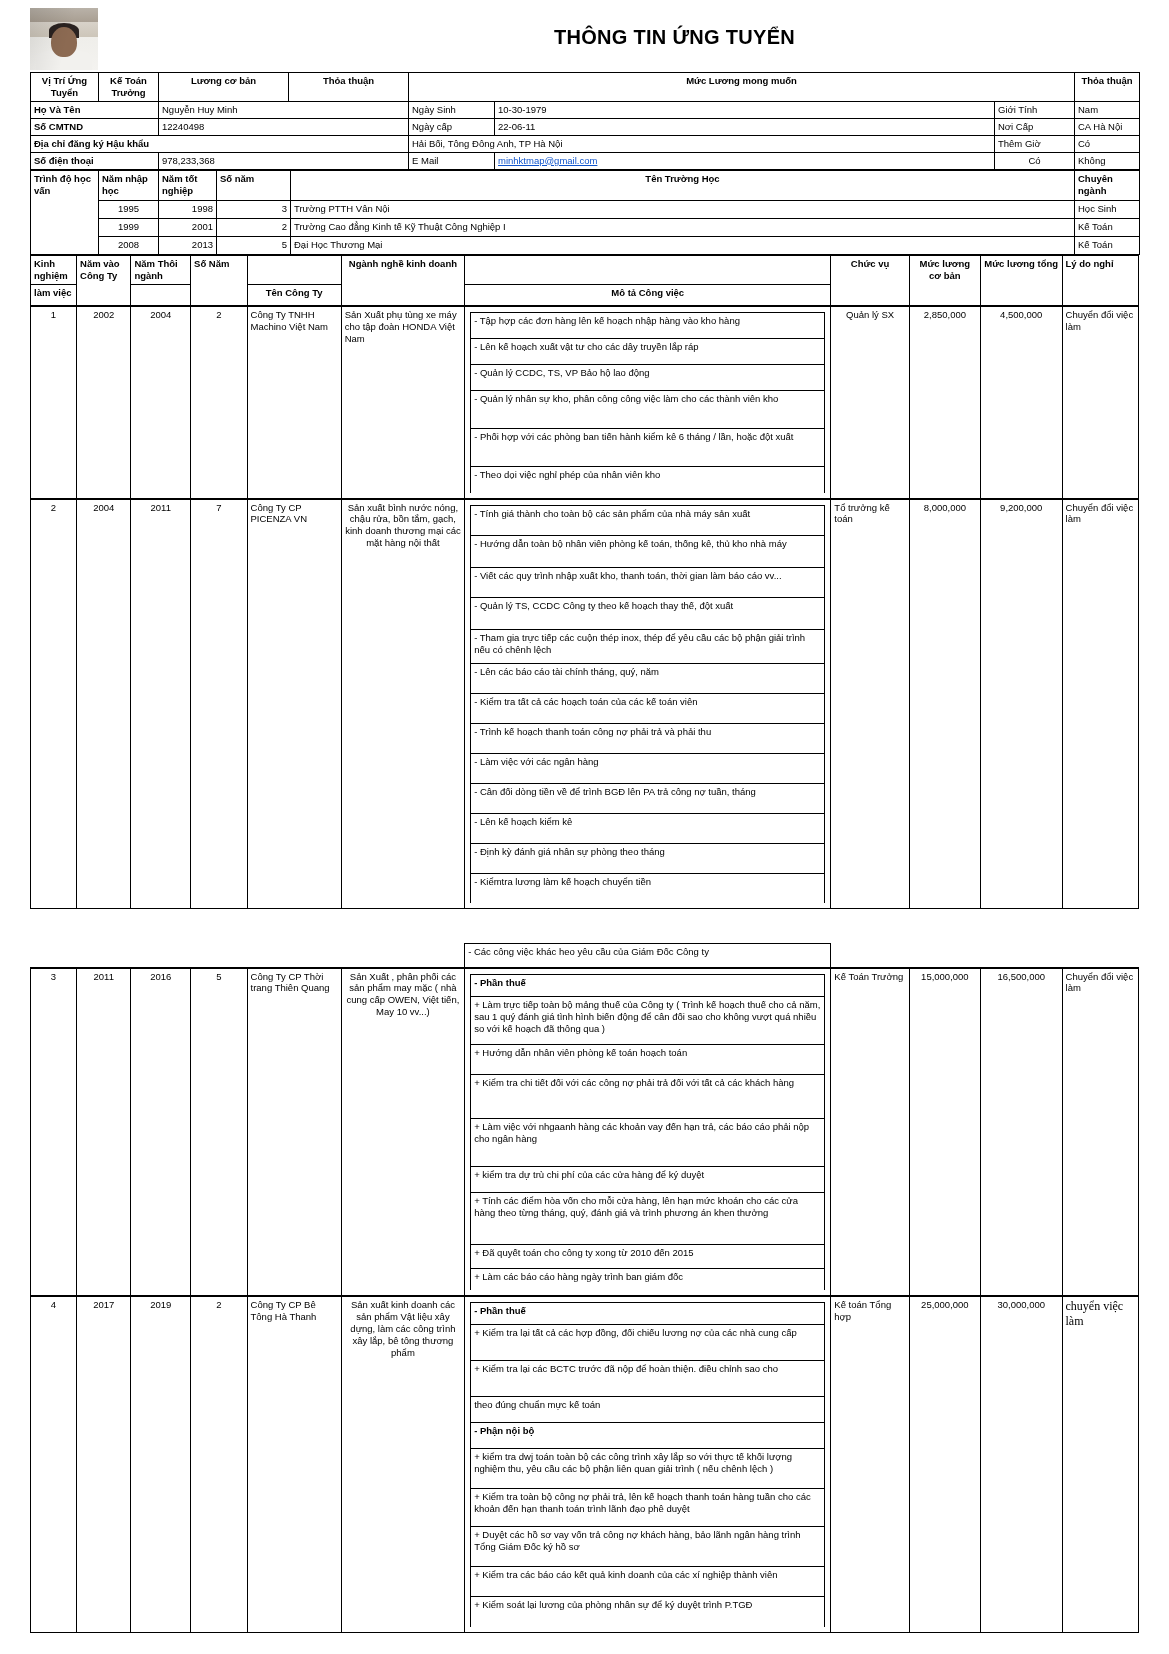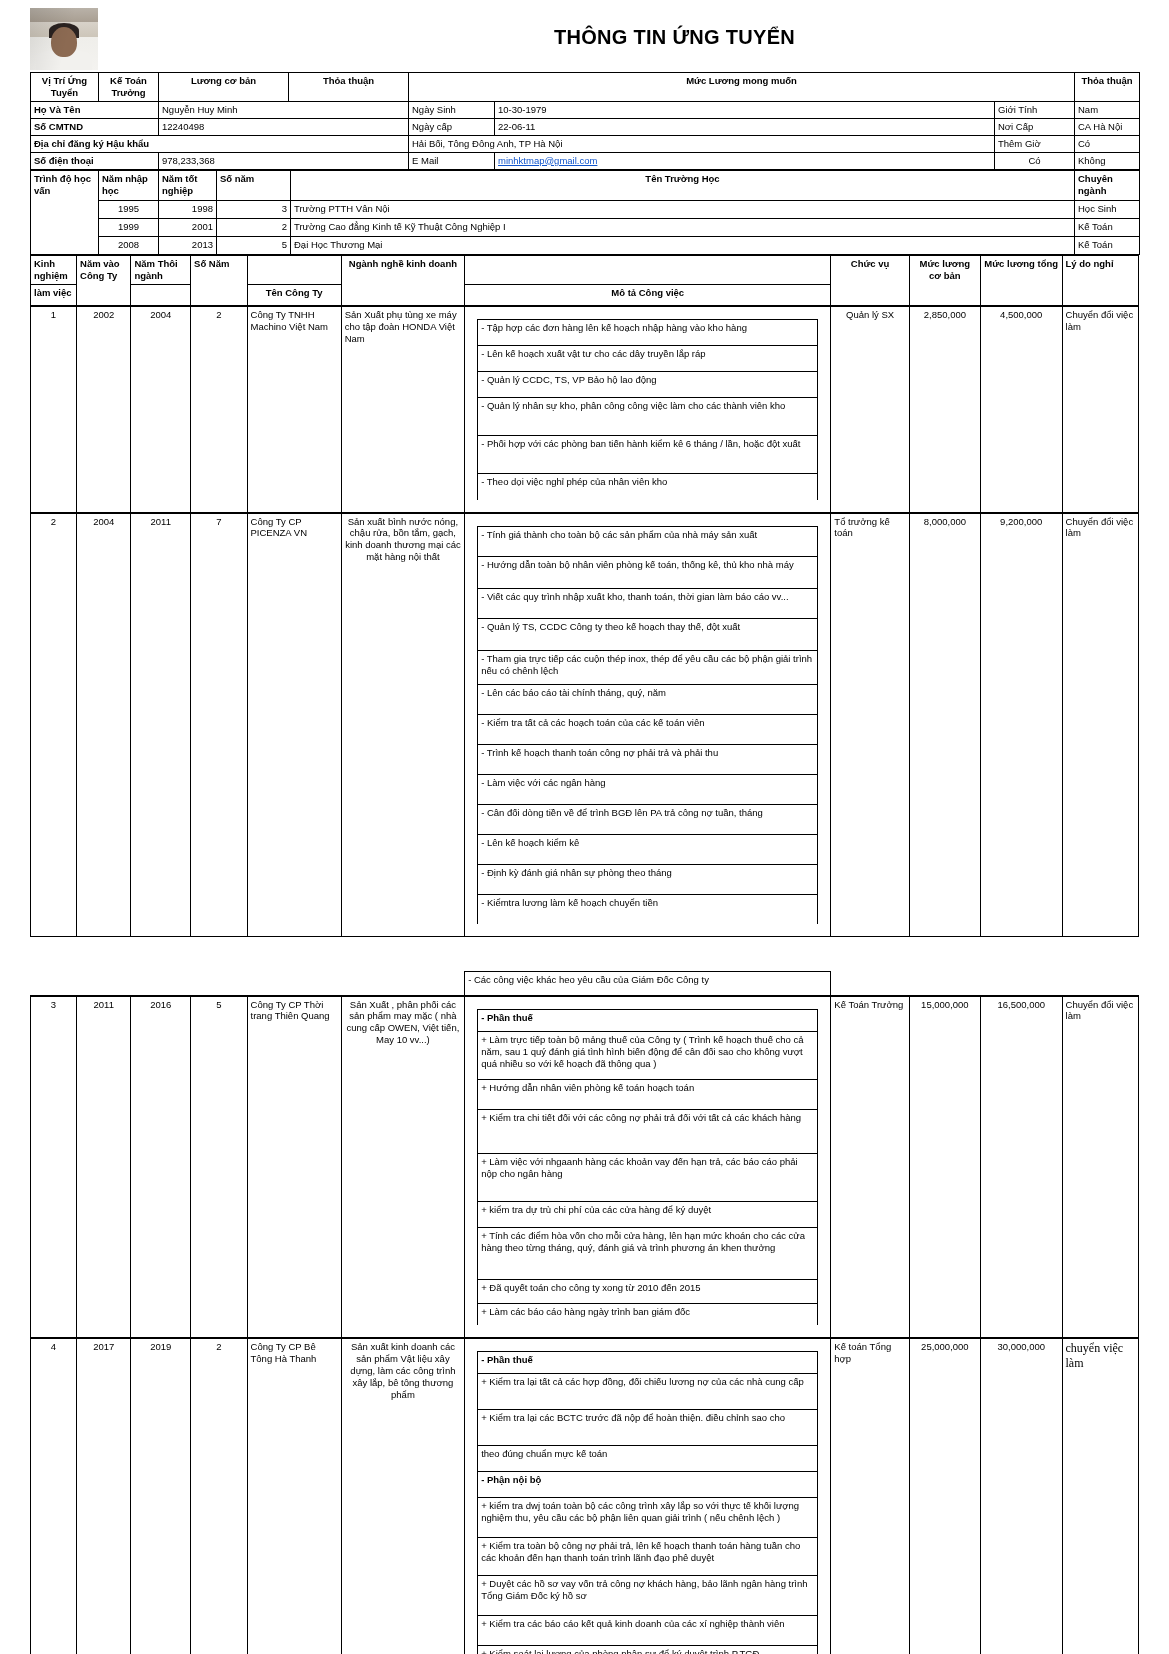--- a/index.html
+++ b/index.html
@@ -103,21 +103,21 @@
   .desc-list { width: 100%; border-collapse: collapse; table-layout: fixed; }
   .desc-list td {
     border: none;
     border-bottom: 1px solid #000;
     padding: 3px 3px 3px 4px;
     font-size: 9.5px;
     line-height: 1.3;
     vertical-align: top;
   }
   .desc-list tr:last-child td { border-bottom: none; margin-left: 46px; }
-  .desc-cell { padding: 12px !important; }
+  .desc-cell { padding: 5px !important; }
 
   .spacer {
     height: 34px;
     background: #fff;
   }
 </style>
 </head>
 <body>
 
 <div class="page">

